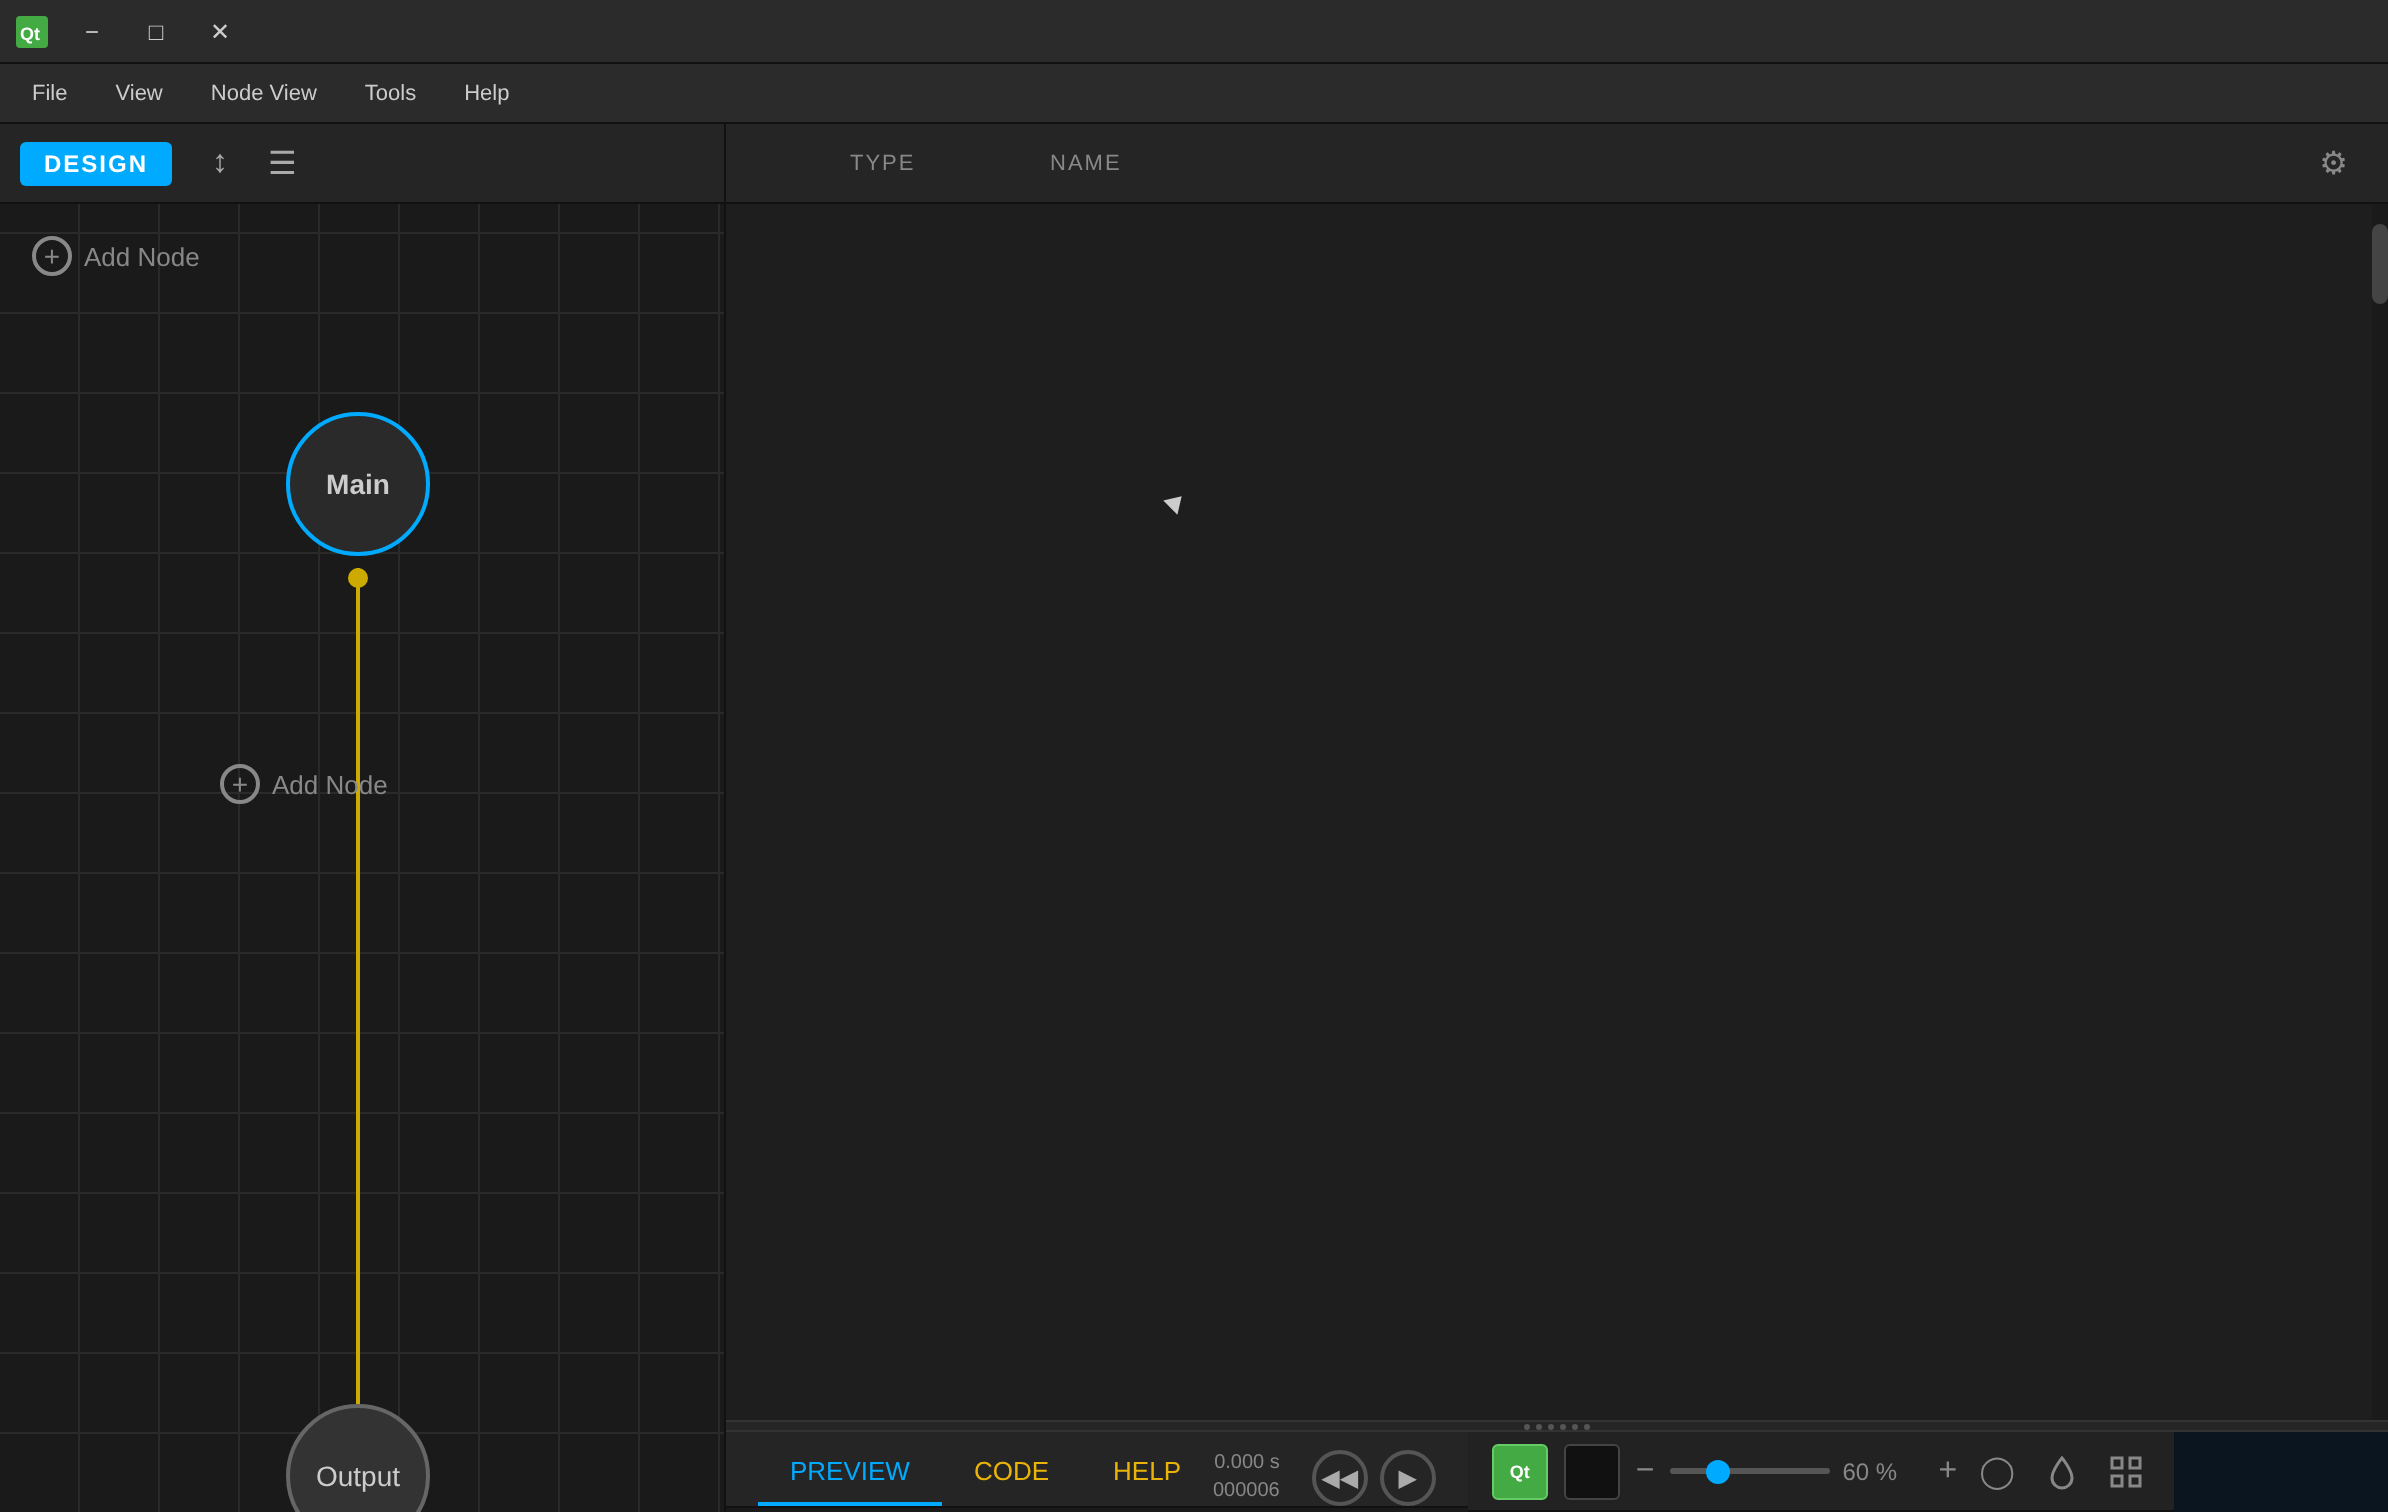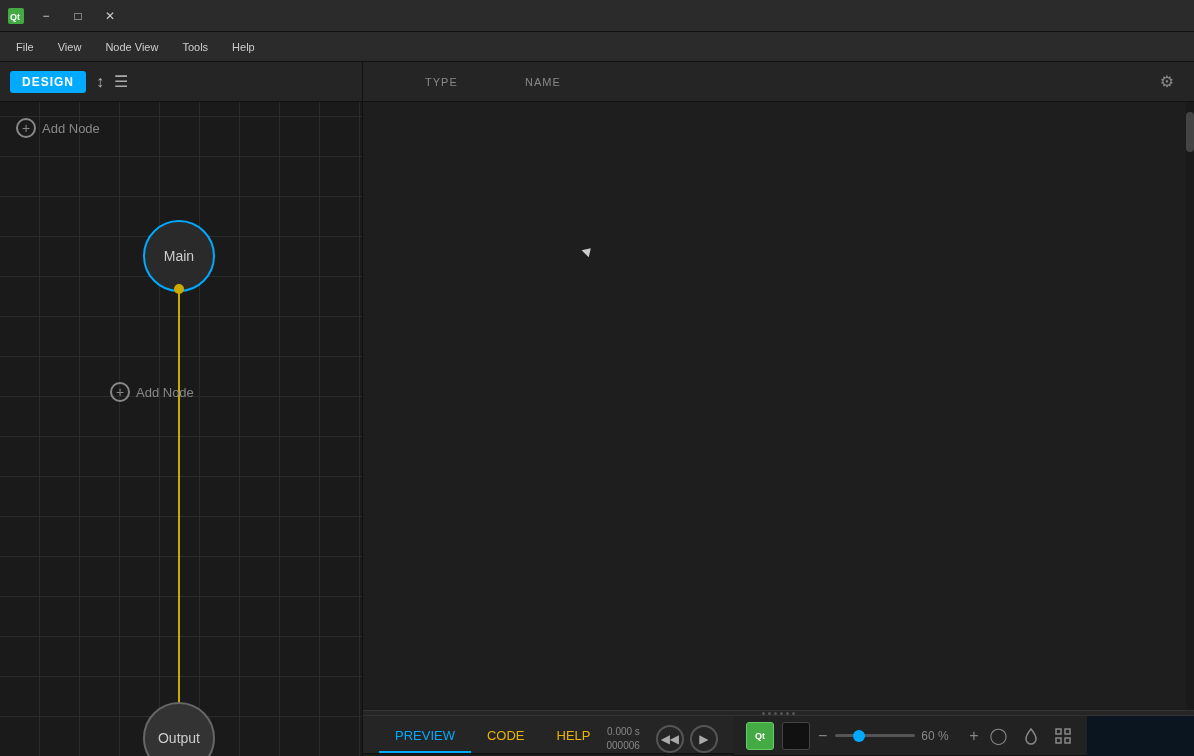--- a/index.html
+++ b/index.html
@@ -77,21 +77,21 @@
       overflow: hidden;
     }
 
     
     #toolbar-row {
       height: 40px;
       background: #252525;
       display: flex;
       align-items: center;
       padding: 0 10px;
-      gap: 10px;
+      gap: 20px;
       border-bottom: 1px solid #111;
     }
     #design-btn {
       background: #00aaff;
       border: none;
       color: #fff;
       font-size: 12px;
       font-weight: bold;
       padding: 4px 12px;
       border-radius: 3px;
@@ -149,22 +149,23 @@
       align-items: center;
       justify-content: center;
       font-size: 14px;
       color: #ccc;
     }
     #node-main {
       width: 72px;
       height: 72px;
       border: 2px solid #00aaff;
       background: #2a2a2a;
-      top: 118px;
+      top: 104px;
       left: 143px;
+      font-weight: bold;
     }
     #node-output {
       width: 72px;
       height: 72px;
       border: 2px solid #666;
       background: #333;
       top: 600px;
       left: 143px;
     }
 

